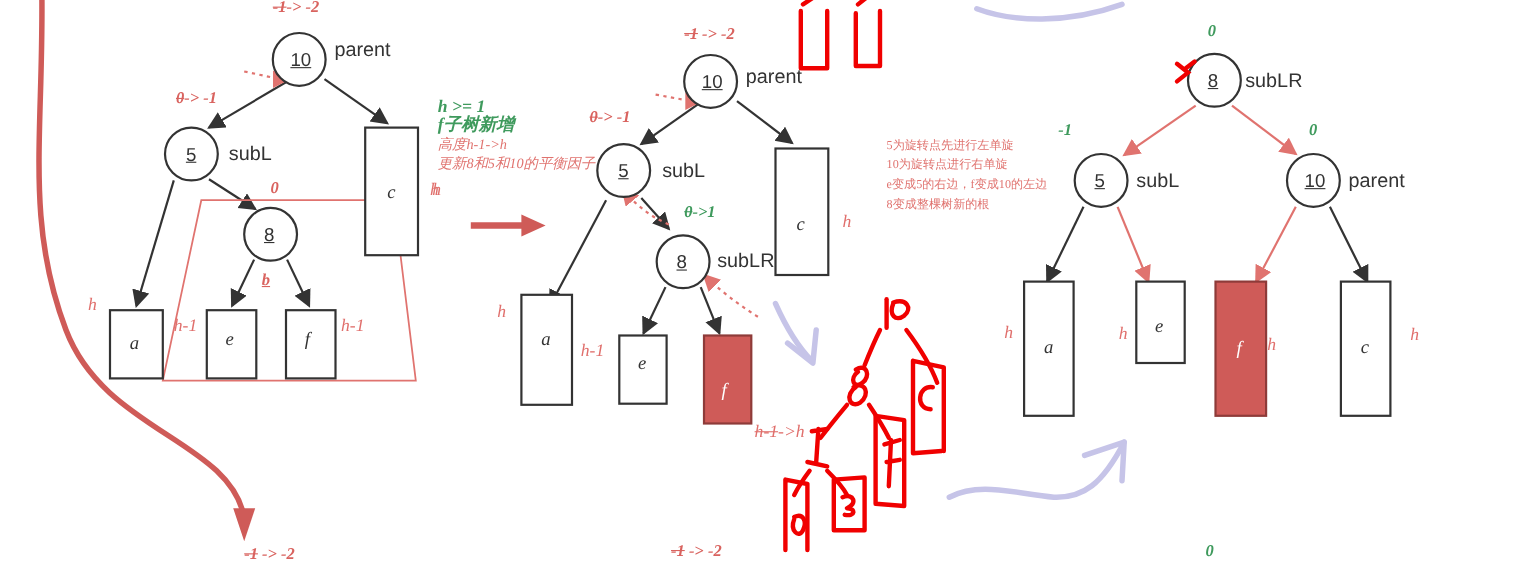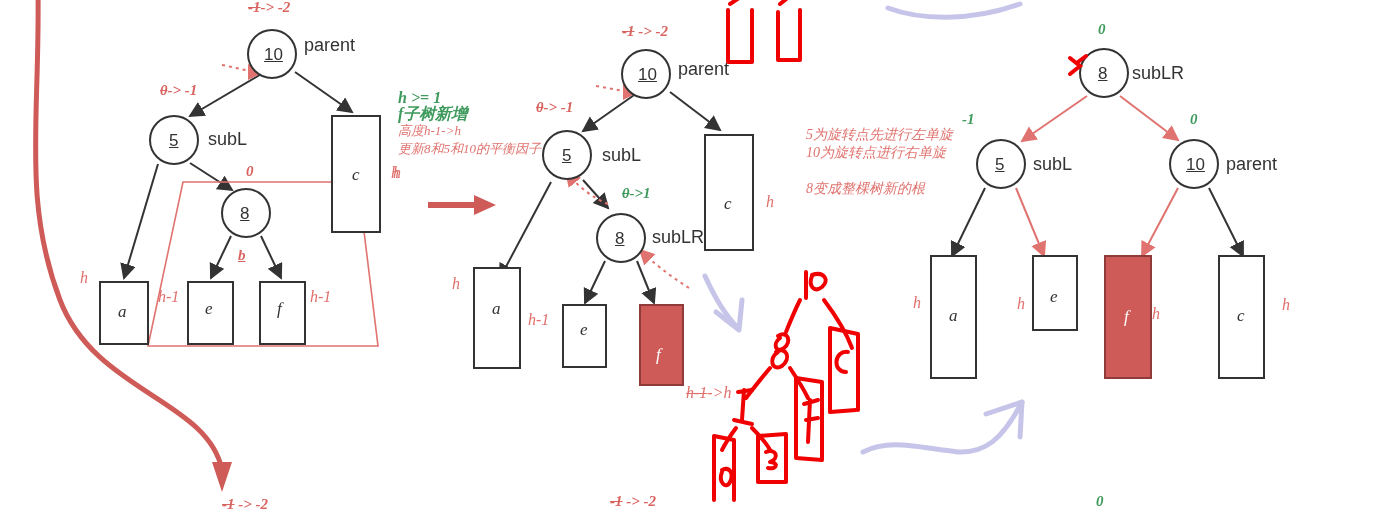--- a/index.html
+++ b/index.html
@@ -10,21 +10,21 @@
 
   .lbl{position:absolute;white-space:nowrap;line-height:1;}
   .node-val{font-size:17px;color:#333;text-decoration:underline;}
   .role{font-size:18px;color:#333;}
   .boxlet{font-size:17px;color:#333;font-style:italic;font-family:"Liberation Serif","DejaVu Serif",serif;}
   .bf-red{font-size:15px;color:#d9635f;font-style:italic;font-weight:bold;font-family:"Liberation Serif",serif;}
   .bf-green{font-size:15px;color:#3f9a5d;font-style:italic;font-weight:bold;font-family:"Liberation Serif",serif;}
   .hlbl{font-size:16px;color:#e06f6c;font-style:italic;font-family:"Liberation Serif",serif;}
   .note-green{font-size:16px;color:#3f9a5d;font-style:italic;font-weight:bold;font-family:"Liberation Serif",serif;line-height:1.45;}
   .note-red{font-size:13px;color:#e0736f;font-style:italic;font-family:"Liberation Serif",serif;line-height:1.45;}
-  .note-red2{font-size:14px;color:#e0736f;font-style:italic;font-family:"Liberation Serif",serif;line-height:1.55;}
+  .note-red2{font-size:11px;color:#e0736f;font-family:"Liberation Serif",serif;line-height:1.55;}
   .strike{text-decoration:line-through;}
   .wf{color:#ffffff;}
 </style>
 </head>
 <body>
 
 <div id="root">
 
 <svg id="canvas" viewBox="0 0 1383 518">
   <defs>
@@ -208,20 +208,21 @@
 <div class="lbl boxlet" style="left:580px;top:321px;">e</div>
 <div class="lbl hlbl" style="left:528px;top:312px;">h-1</div>
 <div class="lbl boxlet wf" style="left:656px;top:346px;">f</div>
 <div class="lbl hlbl" style="left:686px;top:345px;margin-top:40px;"><span class="strike">h-1</span>-&gt;h</div>
 <div class="lbl boxlet" style="left:724px;top:195px;">c</div>
 <div class="lbl hlbl" style="left:766px;top:194px;">h</div>
 <div class="lbl bf-red" style="left:610px;top:494px;"><span class="strike">-1</span> -&gt; -2</div>
 
 <div class="lbl note-red2" style="left:806px;top:124px;">5为旋转点先进行左单旋</div>
 <div class="lbl note-red2" style="left:806px;top:142px;">10为旋转点进行右单旋</div>
+<div class="lbl note-red2" style="left:806px;top:160px;">e变成5的右边，f变成10的左边</div>
 <div class="lbl note-red2" style="left:806px;top:178px;">8变成整棵树新的根</div>
 
 <div class="lbl node-val" style="left:1098px;top:65px;">8</div>
 <div class="lbl role" style="left:1132px;top:64px;">subLR</div>
 <div class="lbl bf-green" style="left:1098px;top:22px;">0</div>
 
 <div class="lbl node-val" style="left:995px;top:156px;">5</div>
 <div class="lbl role" style="left:1033px;top:155px;">subL</div>
 <div class="lbl bf-green" style="left:962px;top:112px;">-1</div>
 

